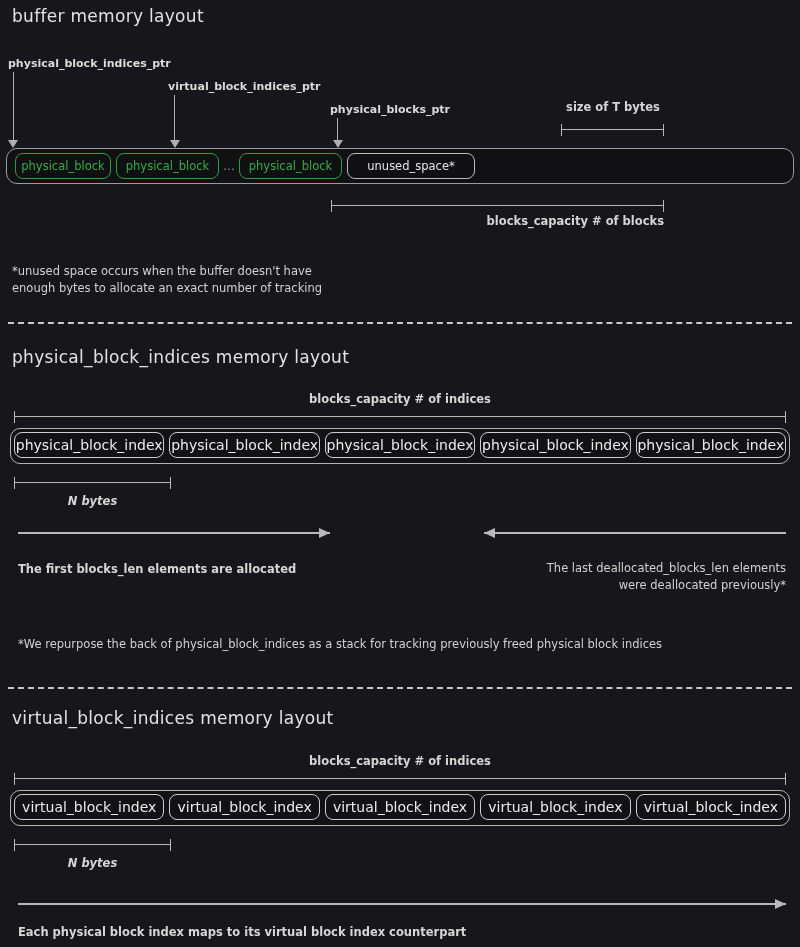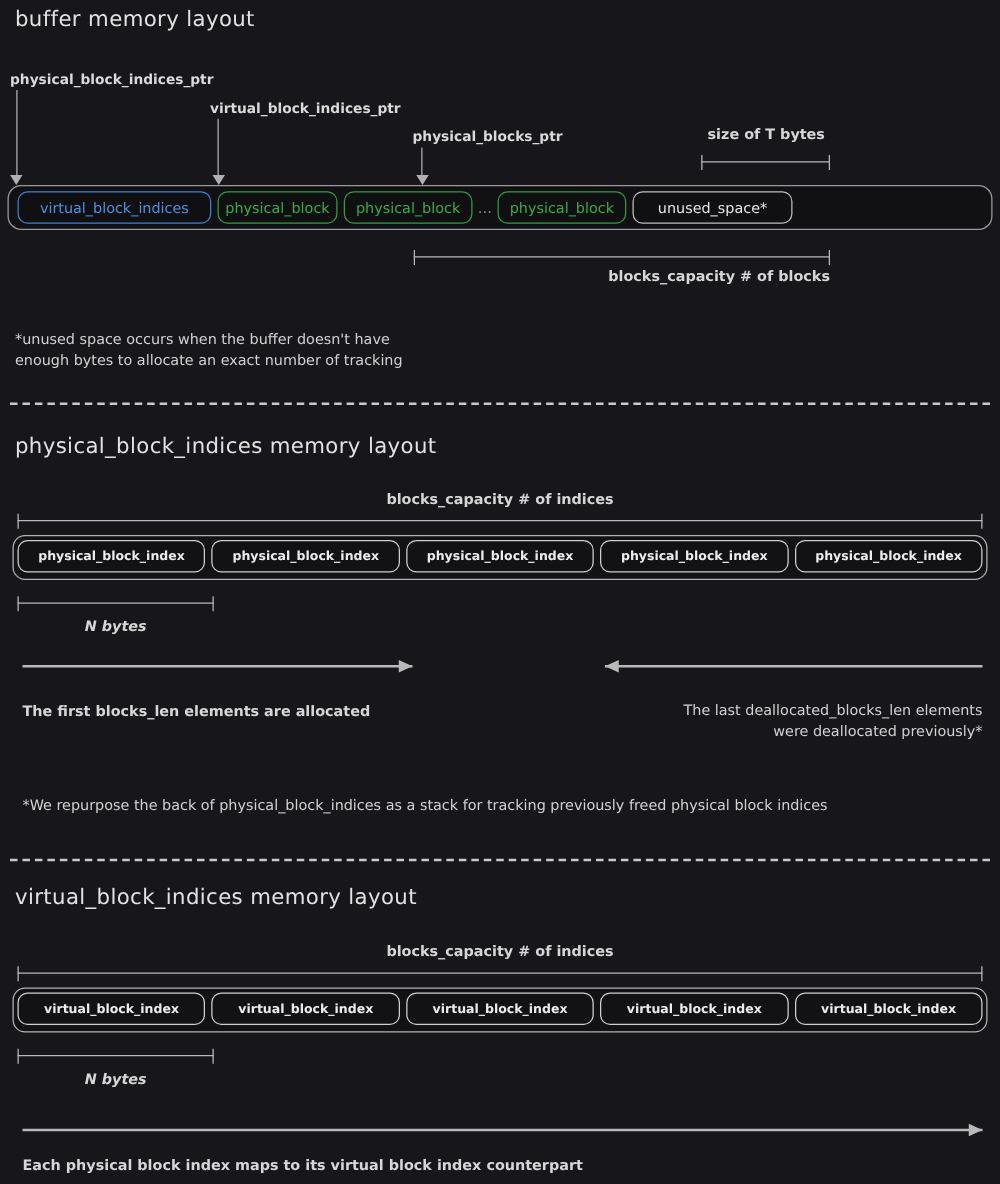--- a/index.html
+++ b/index.html
@@ -85,27 +85,26 @@
     display: flex;
     padding: 3px;
     gap: 5px;
   }
   .idx-cell {
     flex: 1 1 0;
     height: 26px;
     border: 1.4px solid #cfcfcf;
     border-radius: 8px;
     color: #ececec;
-    font-size: 10px;
+    font-size: 14px;
     display: flex;
     align-items: center;
     justify-content: center;
     white-space: nowrap;
     background: #121215;
-    font-weight: bold;
   }
 
   
   .bracket { height: 12px; }
   .bracket .bar {
     position: absolute;
     left: 0; right: 0; top: 5px;
     height: 1.4px;
     background: #b9b9b9;
   }
@@ -180,21 +179,20 @@
 </div>
 
 <div class="abs caption" style="left:561px; top:100px; width:104px; text-align:center;">size of T bytes</div>
 <div class="abs bracket" style="left:561px; top:124px; width:103px;">
   <div class="bar"></div>
     <div class="tick l"></div>
     <div class="tick r"></div>
 </div>
 
 <div class="abs shell" style="left:6px; top:148px; width:788px; height:36px;">
-  <div class="cell blue" style="width:155px; margin-left:4px;">virtual_block_indices</div>
   <div class="cell green" style="width:96px; margin-left:5px;">physical_block</div>
   <div class="cell green" style="width:103px; margin-left:5px;">physical_block</div>
   <div class="ellipsis" style="width:20px;">...</div>
   <div class="cell green" style="width:103px;">physical_block</div>
   <div class="cell white" style="width:128px; margin-left:5px;">unused_space*</div>
 </div>
 
 <div class="abs bracket" style="left:331px; top:200px; width:333px;">
   <div class="bar"></div>
     <div class="tick l"></div>

